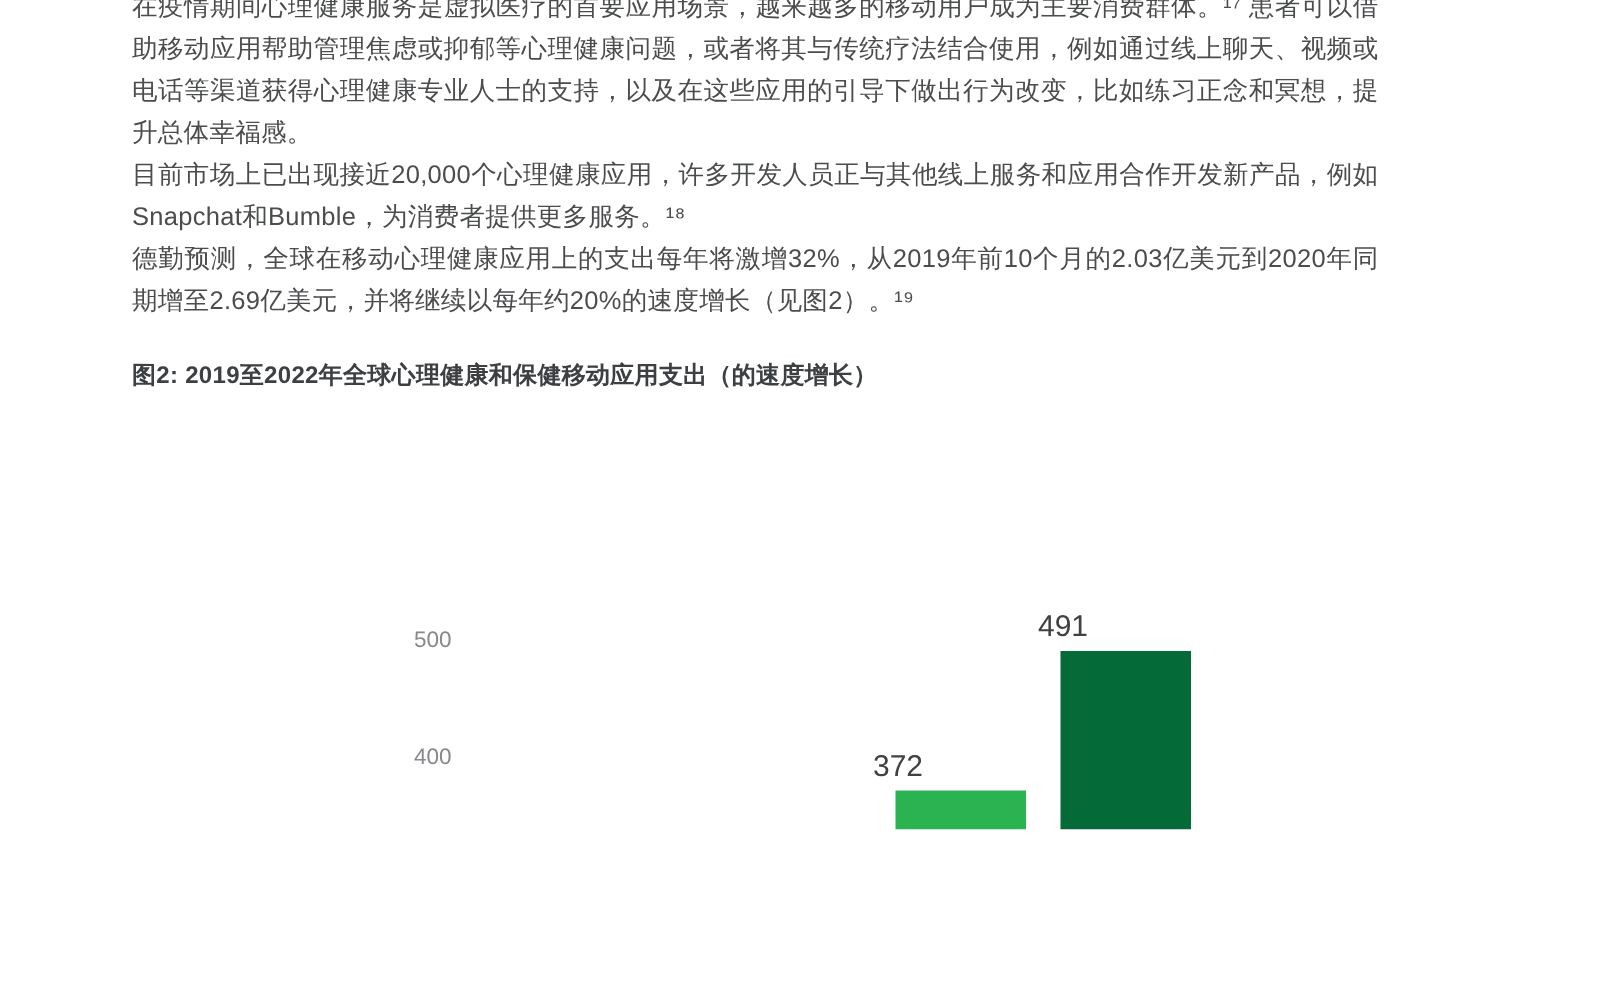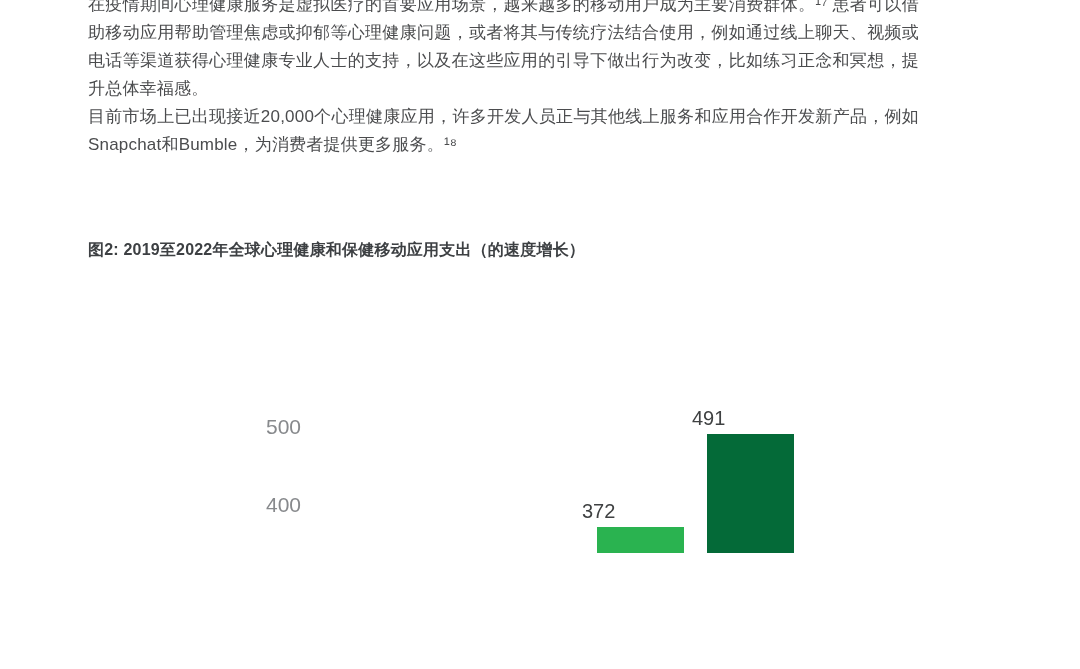--- a/index.html
+++ b/index.html
@@ -39,21 +39,21 @@
     left:0;
     top:270px;
     width:1080px;
     height:399px;
   }
   .ytick{
     position:absolute;
     left:245px;
     width:56px;
     text-align:right;
-    font-size:21px;
+    font-size:15px;
     line-height:28px;
     color:#87898c;
   }
   .bar{
     position:absolute;
   }
   .bar-label{
     position:absolute;
     font-size:20px;
     line-height:24px;
@@ -62,20 +62,21 @@
   }
 </style>
 </head>
 <body>
 
 <div class="page">
 
   <div class="text-block">
     <p class="para">在疫情期间心理健康服务是虚拟医疗的首要应用场景，越来越多的移动用户成为主要消费群体。¹⁷ 患者可以借助移动应用帮助管理焦虑或抑郁等心理健康问题，或者将其与传统疗法结合使用，例如通过线上聊天、视频或电话等渠道获得心理健康专业人士的支持，以及在这些应用的引导下做出行为改变，比如练习正念和冥想，提升总体幸福感。</p>
     <p class="para">目前市场上已出现接近20,000个心理健康应用，许多开发人员正与其他线上服务和应用合作开发新产品，例如Snapchat和Bumble，为消费者提供更多服务。¹⁸</p>
+    <p class="para">德勤预测，全球在移动心理健康应用上的支出每年将激增32%，从2019年前10个月的2.03亿美元到2020年同期增至2.69亿美元，并将继续以每年约20%的速度增长（见图2）。¹⁹</p>
   </div>
 
   <div class="caption">图2: 2019至2022年全球心理健康和保健移动应用支出（的速度增长）</div>
 
   <div class="chart" id="chart">
       <div class="ytick" style="top: 143px; color: rgb(135, 137, 140);">500</div>
       <div class="ytick" style="top: 221px; color: rgb(135, 137, 140);">400</div>
       <div class="ytick" style="top: 299px; color: #0369a1;">300</div>
       <div class="ytick" style="top: 377px; color: rgb(135, 137, 140);">200</div>
       <div class="bar" style="left: 377px; top: 388.66px; width: 87px; height: 40.34px; background: rgb(195, 214, 47);"></div>

